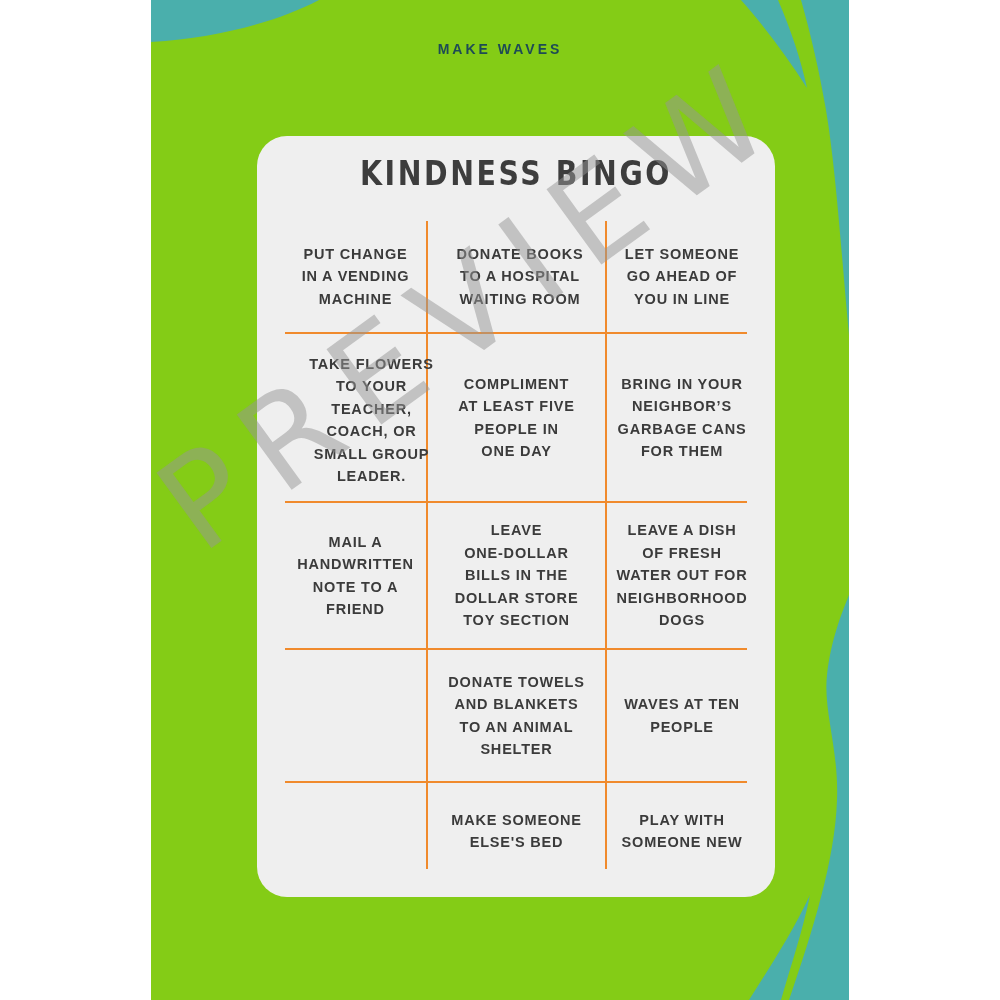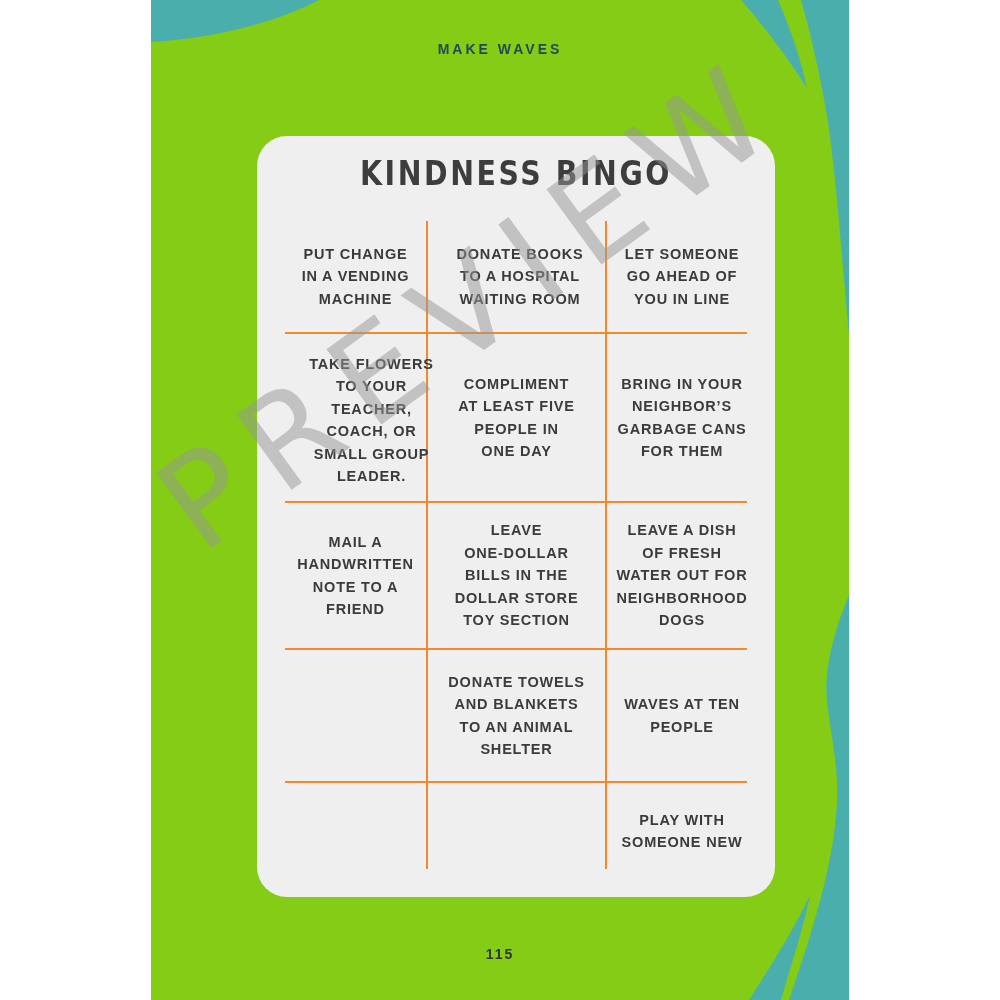--- a/index.html
+++ b/index.html
@@ -143,23 +143,26 @@
           <span class="cell-text">DONATE TOWELS
 AND BLANKETS
 TO AN ANIMAL
 SHELTER</span>
         </div>
       <div class="cell" style="left:350px;top:514px;width:150px;height:131px">
           <span class="cell-text">WAVES AT TEN
 PEOPLE</span>
         </div>
 
+      <div class="cell" style="left:171px;top:647px;width:177px;height:96px">
+          <span class="cell-text">MAKE SOMEONE
+ELSE'S BED</span>
+        </div>
       <div class="cell" style="left:350px;top:647px;width:150px;height:96px">
           <span class="cell-text">PLAY WITH
 SOMEONE NEW</span>
         </div>
     </div>
   </div>
 
-  <div class="page-number">115</div>
 </div>
 
 <div class="watermark">PREVIEW</div>
 
 </body></html>

